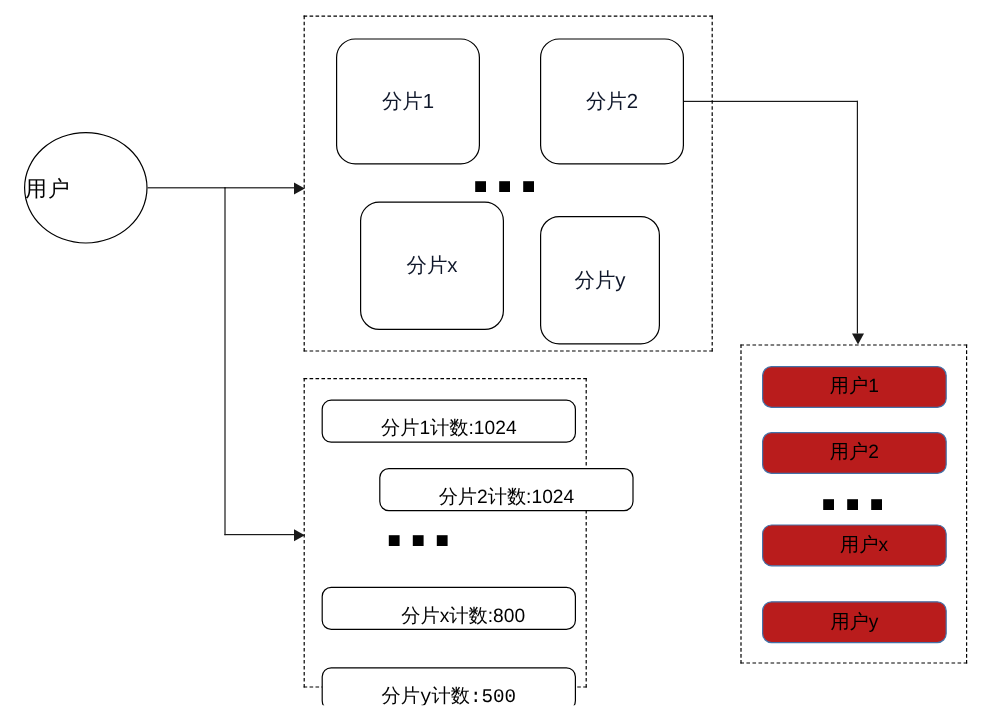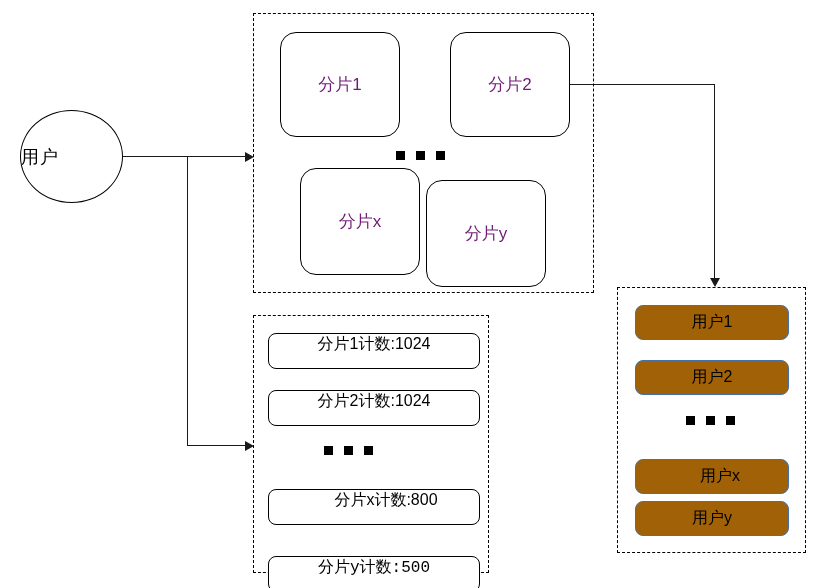--- a/index.html
+++ b/index.html
@@ -54,71 +54,71 @@
     border: 1.2px solid #000000;
     border-radius: 16px;
     box-sizing: border-box;
     background: #ffffff;
     display: flex;
     align-items: center;
     justify-content: center;
   }
   .shard-card .label {
     font-size: 17px;
-    color: #701a75;
+    color: #0f172a;
   }
   #shard-card-0 { left: 280px; top: 32px;  width: 120px; height: 105px; }
   #shard-card-1 { left: 450px; top: 32px;  width: 120px; height: 105px; }
   #shard-card-2 { left: 280px; top: 168px; width: 120px; height: 107px; margin-left: 20px; }
-  #shard-card-3 { left: 426px; top: 180px; width: 120px; height: 107px; }
+  #shard-card-3 { left: 450px; top: 180px; width: 100px; height: 107px; }
 
   
   .counter-pill {
     position: absolute;
     left: 268px;
     width: 212px;
     height: 36px;
     border: 1.2px solid #000000;
     border-radius: 8px;
     box-sizing: border-box;
     background: #ffffff;
     display: flex;
-    align-items: flex-start;
+    align-items: flex-end;
     justify-content: center;
   }
   .counter-pill .label {
     font-size: 16px;
     color: #000000;
   }
   #counter-pill-0 { top: 333px; }
-  #counter-pill-1 { top: 390px; }
+  #counter-pill-1 { top: 390px; margin-left: 48px; }
   #counter-pill-2 { top: 489px; padding-left: 24px; }
   #counter-pill-3 { top: 556px; font-family: Liberation Mono, monospace; }
 
   
   .user-pill {
     position: absolute;
     left: 635px;
     width: 154px;
     height: 35px;
     border: 1.5px solid #4472a8;
     border-radius: 8px;
     box-sizing: border-box;
-    background: #a16207;
+    background: #b91c1c;
     display: flex;
     align-items: center;
     justify-content: center;
   }
   .user-pill .label {
     font-size: 16px;
     color: #000000;
   }
   #user-pill-0 { top: 305px; }
   #user-pill-1 { top: 360px; }
-  #user-pill-2 { top: 459px; padding-left: 16px; }
+  #user-pill-2 { top: 437px; padding-left: 16px; }
   #user-pill-3 { top: 501px; }
 
   
   .ellipsis-dots {
     position: absolute;
     display: flex;
     gap: 11px;
     align-items: center;
   }
   .ellipsis-dots i {

